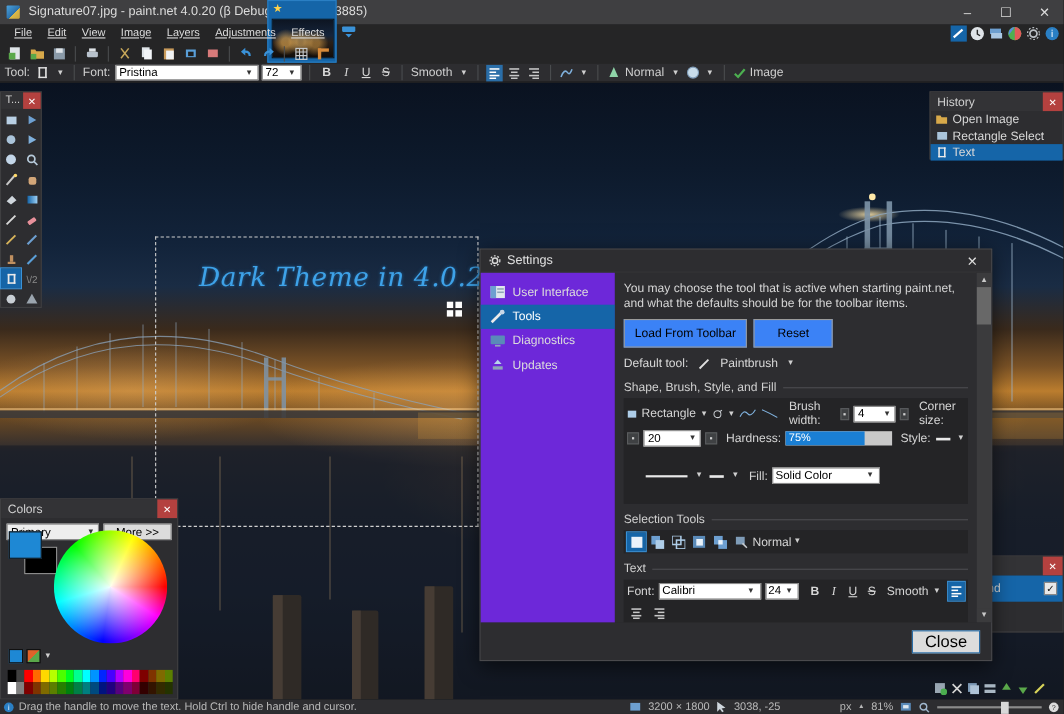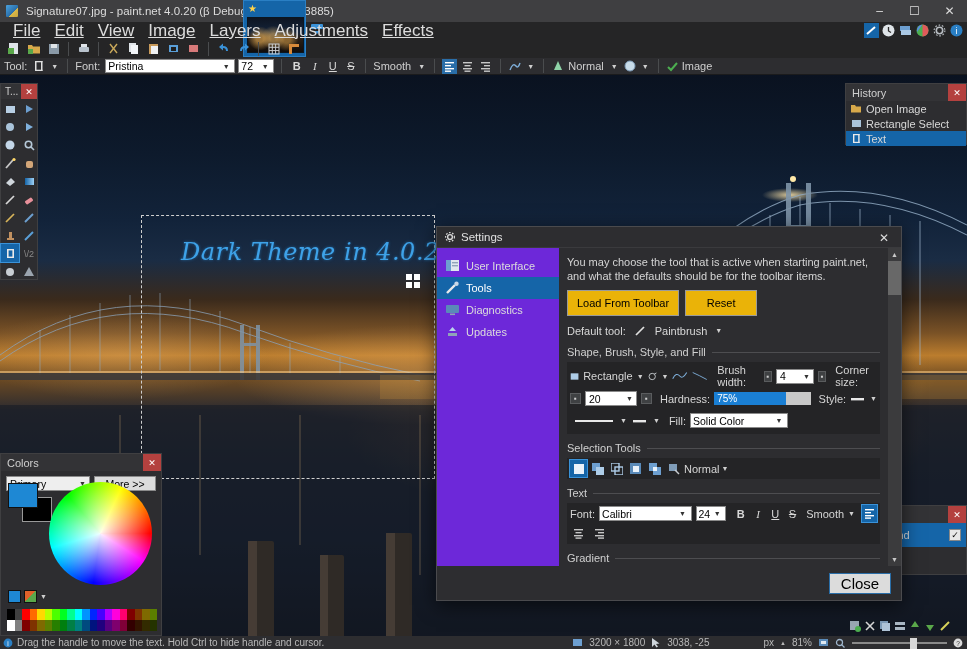--- a/index.html
+++ b/index.html
@@ -45,39 +45,39 @@
       radial-gradient(circle at 46% 58%, rgba(255,200,110,.5) 0 4px, transparent 12px),
       radial-gradient(circle at 70% 62%, rgba(255,185,80,.45) 0 4px, transparent 12px),
       linear-gradient(180deg,#0d1522 0%,#15243a 42%,#2a2018 60%,#120d0a 100%);
     border:1px solid #0c1620;
   }
   .tabdrop { position:absolute; left:66px; top:22px; width:16px; height:14px; }
 
   
   .menubar { position:absolute; left:0; top:22px; height:17px; display:flex; align-items:center;
              padding-left:6px; }
-  .menuitem { padding:1px 7px; font-size:17px; color:#dcdcdc; }
+  .menuitem { padding:1px 7px; font-size:10px; color:#dcdcdc; }
   .menuitem u { text-decoration:underline; }
 
   
   .toolrow1 { position:absolute; left:0; top:40px; height:18px; display:flex; align-items:center;
               padding-left:4px; gap:1px; }
   .tbtn { width:19px; height:17px; display:flex; align-items:center; justify-content:center; position:relative;}
   .vsep { width:1px; height:14px; background:#4a4c4e; margin:0 4px; }
 
   
   .toolbar2 {
     position:absolute; left:0; top:58px; width:967px; height:17px;
     background:#2d2d30; display:flex; align-items:center; padding-left:4px; gap:3px;
     border-bottom:1px solid #1b1b1c;
   }
   .tb2label { color:#cfcfcf; font-size:11px; margin-right:2px; }
   .combo {
     background:#fff; color:#000; border:1px solid #8a8a8a; height:14px;
-    display:flex; align-items:center; font-size:10.5px; padding:0 2px;
+    display:flex; align-items:flex-start; font-size:10.5px; padding:0 2px;
     position:relative;
   }
   .combo .arrow {
     margin-left:auto; width:12px; height:12px; display:flex; align-items:center;
     justify-content:center; color:#333; font-size:7px;
   }
   .fmtbtn { width:15px; height:15px; display:flex; align-items:center; justify-content:center;
             color:#d8d8d8; font-size:11px; }
   .fmtbtn.on { background:#2a6ea8; }
   .dropmini { width:11px; height:14px; display:flex; align-items:center; justify-content:center;
@@ -202,21 +202,21 @@
     position:absolute; right:0; top:0; width:13px; bottom:0; background:#3b3b3d;
   }
   .sb-btn { width:13px; height:13px; display:flex; align-items:center; justify-content:center;
             color:#c8c8c8; font-size:7px; background:#3b3b3d;}
   .sb-thumb { position:absolute; left:0; top:13px; width:13px; height:34px; background:#686868;}
   .sb-bottom { position:absolute; bottom:0; left:0; }
 
   .intro { font-size:11px; color:#d5d5d5; line-height:14px; margin-bottom:7px; }
   .btnrow { display:flex; gap:6px; margin-bottom:8px; }
   .dlgbtn {
-    background:#eab308; color:#000; border:1px solid #9a9a9a; height:19px;
+    background:#3b82f6; color:#000; border:1px solid #9a9a9a; height:19px;
     font-size:11px; padding:12px 9px; display:flex; align-items:center; justify-content:center;
   }
   .defaulttool { display:flex; align-items:center; gap:8px; font-size:11px; margin-bottom:9px;}
   .grouplabel { font-size:11px; color:#d0d0d0; display:flex; align-items:center; gap:6px; margin-bottom:4px;}
   .grouplabel::after { content:""; flex:1; height:1px; background:#4d4d50; }
   .optrow { display:flex; align-items:center; gap:4px; margin-bottom:4px; }
   .optlabel { font-size:11px; color:#d5d5d5; }
   .spinbox {
     background:#fff; color:#000; border:1px solid #8a8a8a; height:15px; width:52px;
     display:flex; align-items:center; font-size:10.5px; padding-left:3px; position:relative;
@@ -920,21 +920,21 @@
               <div class="slider" style="max-width:142px;">
                 <div class="fill" id="hardnessFill" style="width: 75%;"></div>
                 <span class="txt">75%</span>
               </div>
               <span class="optlabel" style="margin-left:4px;">Style:</span>
               <svg width="16" height="12" viewBox="0 0 16 12">
                   <rect x="1" y="5" width="13" height="2.4" fill="#e8e8e8"></rect>
                 </svg>
               <span style="font-size:7px;color:#cfcfcf;">▼</span>
             </div>
-            <div class="optrow" style="margin:4px;">
+            <div class="optrow" style="margin:16px;">
               <svg width="42" height="12" viewBox="0 0 42 12">
                   <rect x="1" y="5" width="38" height="2" fill="#e8e8e8"></rect>
                 </svg>
               <span style="font-size:7px;color:#cfcfcf;">▼</span>
               <svg width="18" height="12" viewBox="0 0 18 12">
                   <rect x="2" y="5" width="13" height="2.4" fill="#e8e8e8"></rect>
                 </svg>
               <span style="font-size:7px;color:#cfcfcf;">▼</span>
               <span class="optlabel" style="margin-left:5px;">Fill:</span>
               <div class="combo" style="width:98px;height:15px;">

